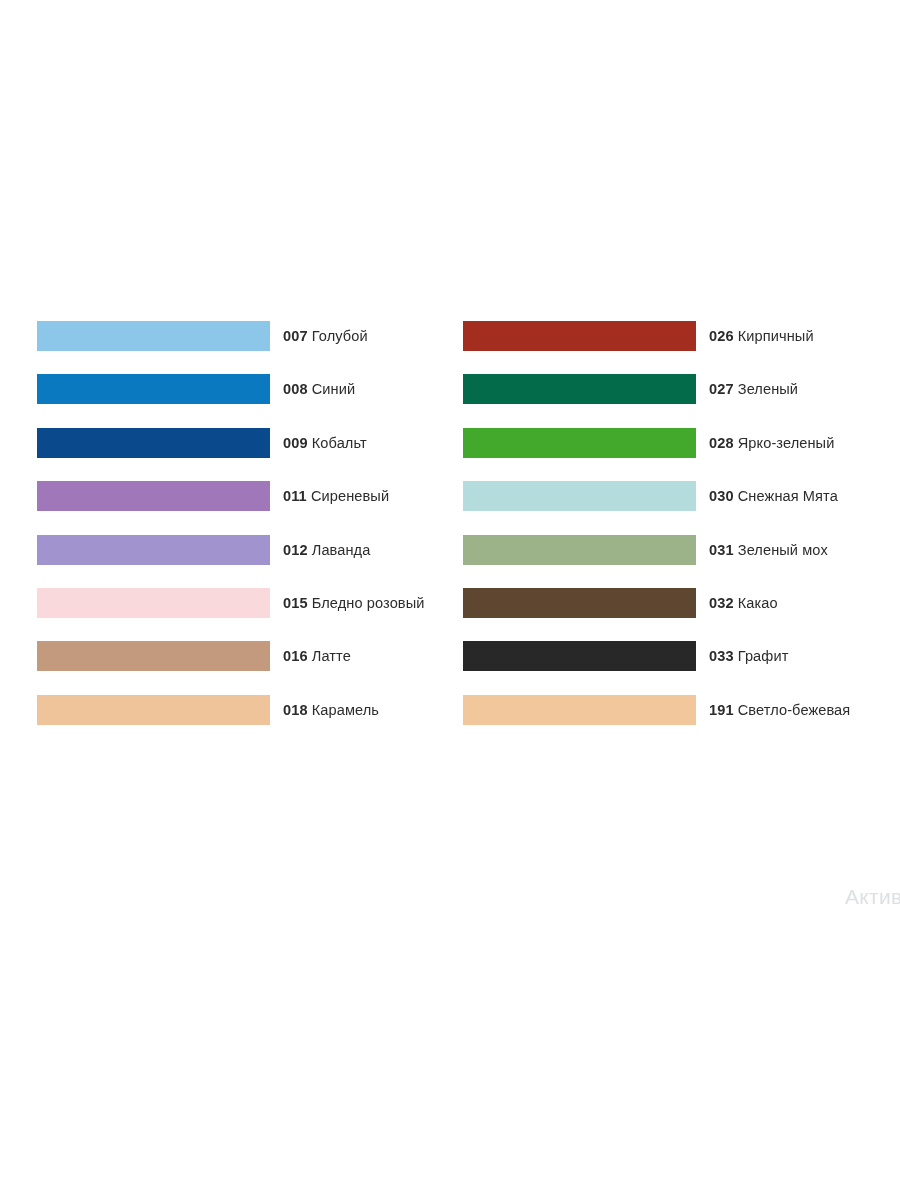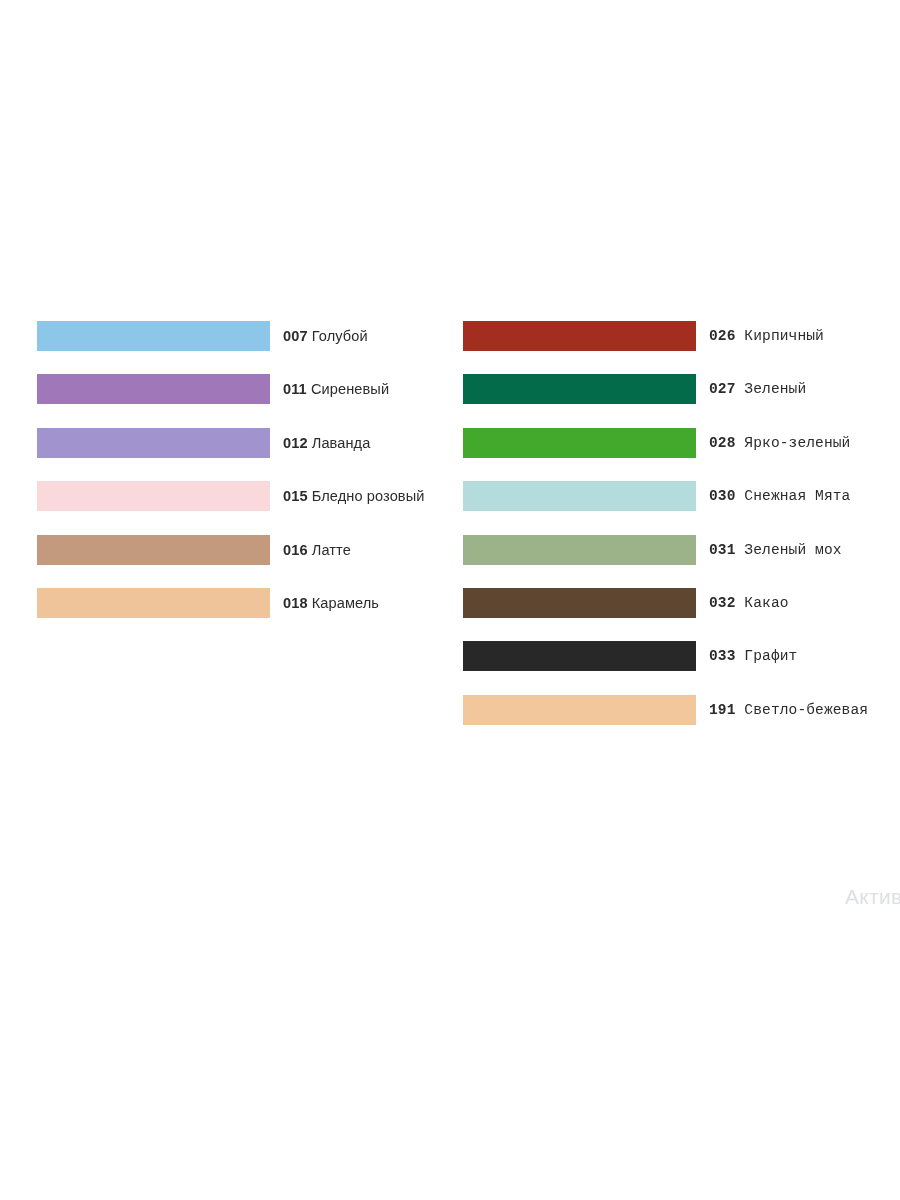--- a/index.html
+++ b/index.html
@@ -35,21 +35,21 @@
     flex-direction: row;
     align-items: flex-start;
   }
 
   .palette-column {
     display: flex;
     flex-direction: column;
   }
 
   .palette-column.left  { width: 463px; padding-left: 37px; box-sizing: border-box; }
-  .palette-column.right { width: 437px; padding-left: 0px;  box-sizing: border-box; font-family: Liberation Mono, monospace; }
+  .palette-column.right { width: 437px; padding-left: 0px;  box-sizing: border-box; }
 
   .swatch-row {
     height: 53.4px;
     display: flex;
     flex-direction: row;
     align-items: flex-start;
   }
 
   .swatch-chip {
     width: 233px;
@@ -100,20 +100,28 @@
 <body>
 
 <div id="palette-sheet">
 
   <div class="palette-columns">
 
     <div class="palette-column left" id="col-left">
         <div class="swatch-row">
           <span class="swatch-chip" style="background-color: rgb(140, 198, 232);"></span>
           <span class="swatch-label"><span class="swatch-code">007</span> <span class="swatch-name">Голубой</span></span>
+        </div>
+        <div class="swatch-row">
+          <span class="swatch-chip" style="background-color: rgb(11, 121, 191);"></span>
+          <span class="swatch-label"><span class="swatch-code">008</span> <span class="swatch-name">Синий</span></span>
+        </div>
+        <div class="swatch-row">
+          <span class="swatch-chip" style="background-color: rgb(10, 74, 140);"></span>
+          <span class="swatch-label"><span class="swatch-code">009</span> <span class="swatch-name">Кобальт</span></span>
         </div>
         <div class="swatch-row">
           <span class="swatch-chip" style="background-color: rgb(160, 119, 184);"></span>
           <span class="swatch-label"><span class="swatch-code">011</span> <span class="swatch-name">Сиреневый</span></span>
         </div>
         <div class="swatch-row">
           <span class="swatch-chip" style="background-color: rgb(161, 147, 206);"></span>
           <span class="swatch-label"><span class="swatch-code">012</span> <span class="swatch-name">Лаванда</span></span>
         </div>
         <div class="swatch-row">

